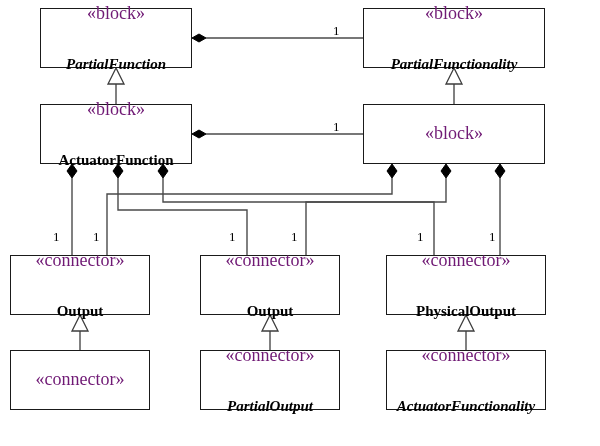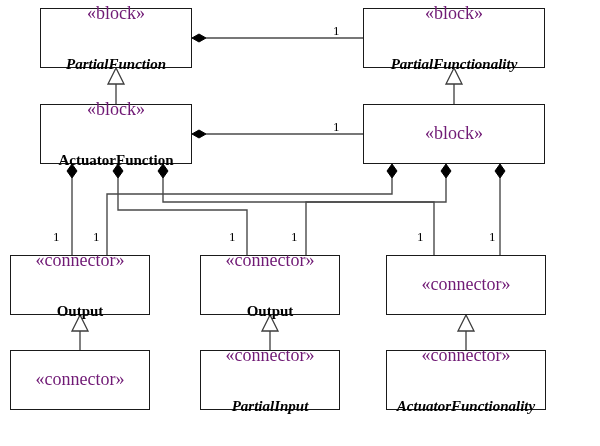--- a/index.html
+++ b/index.html
@@ -146,29 +146,30 @@
     <div class="nname">Output</div>
   </div>
 
   <div class="node" style="left:200px;top:255px;width:140px;height:60px;">
     <div class="stereo">«connector»</div>
     <div class="nname">Output</div>
   </div>
 
   <div class="node" style="left:386px;top:255px;width:160px;height:60px;">
     <div class="stereo">«connector»</div>
+    <div class="nname">PhysicalOutput</div>
   </div>
 
   <div class="node" style="left:10px;top:350px;width:140px;height:60px;">
     <div class="stereo">«connector»</div>
   </div>
 
   <div class="node" style="left:200px;top:350px;width:140px;height:60px;">
     <div class="stereo">«connector»</div>
-    <div class="nname abstract">PartialInput</div>
+    <div class="nname abstract">PartialOutput</div>
   </div>
 
   <div class="node" style="left:386px;top:350px;width:160px;height:60px;">
     <div class="stereo">«connector»</div>
     <div class="nname abstract">ActuatorFunctionality</div>
   </div>
 
   <div class="mult" style="left:333px;top:23px;">1</div>
   <div class="mult" style="left:333px;top:119px;">1</div>
   <div class="mult" style="left:53px;top:229px;">1</div>

